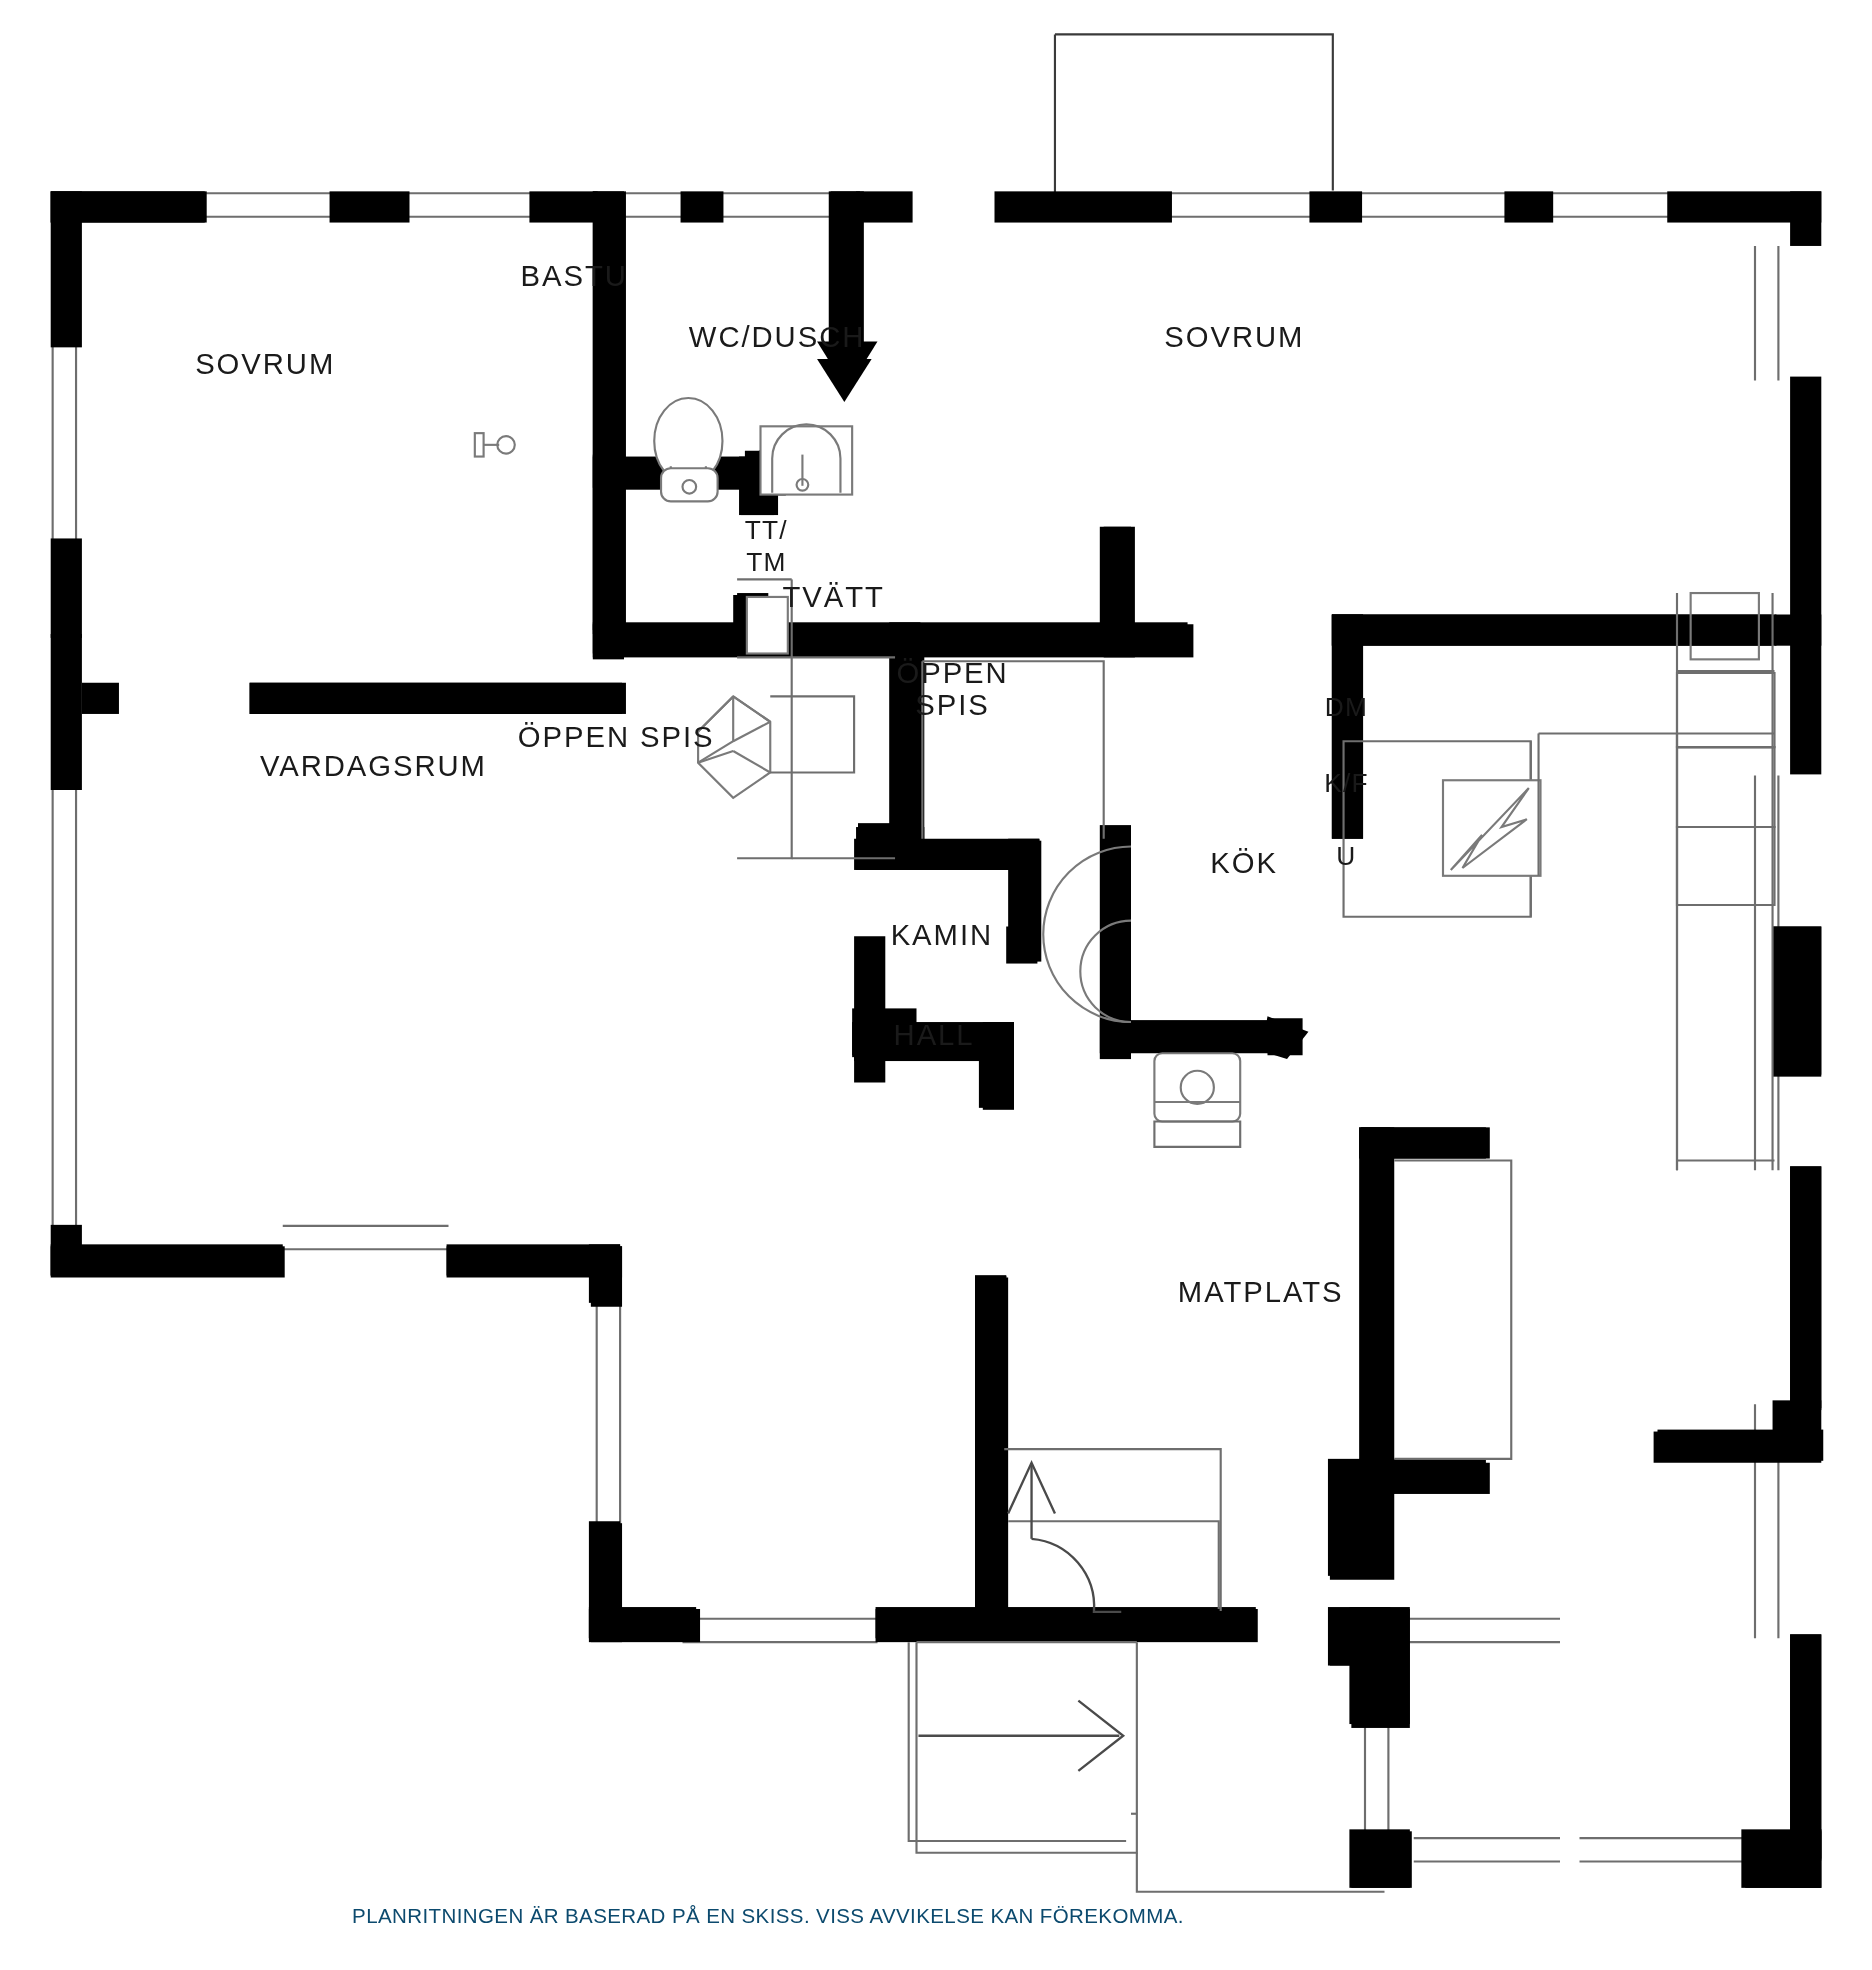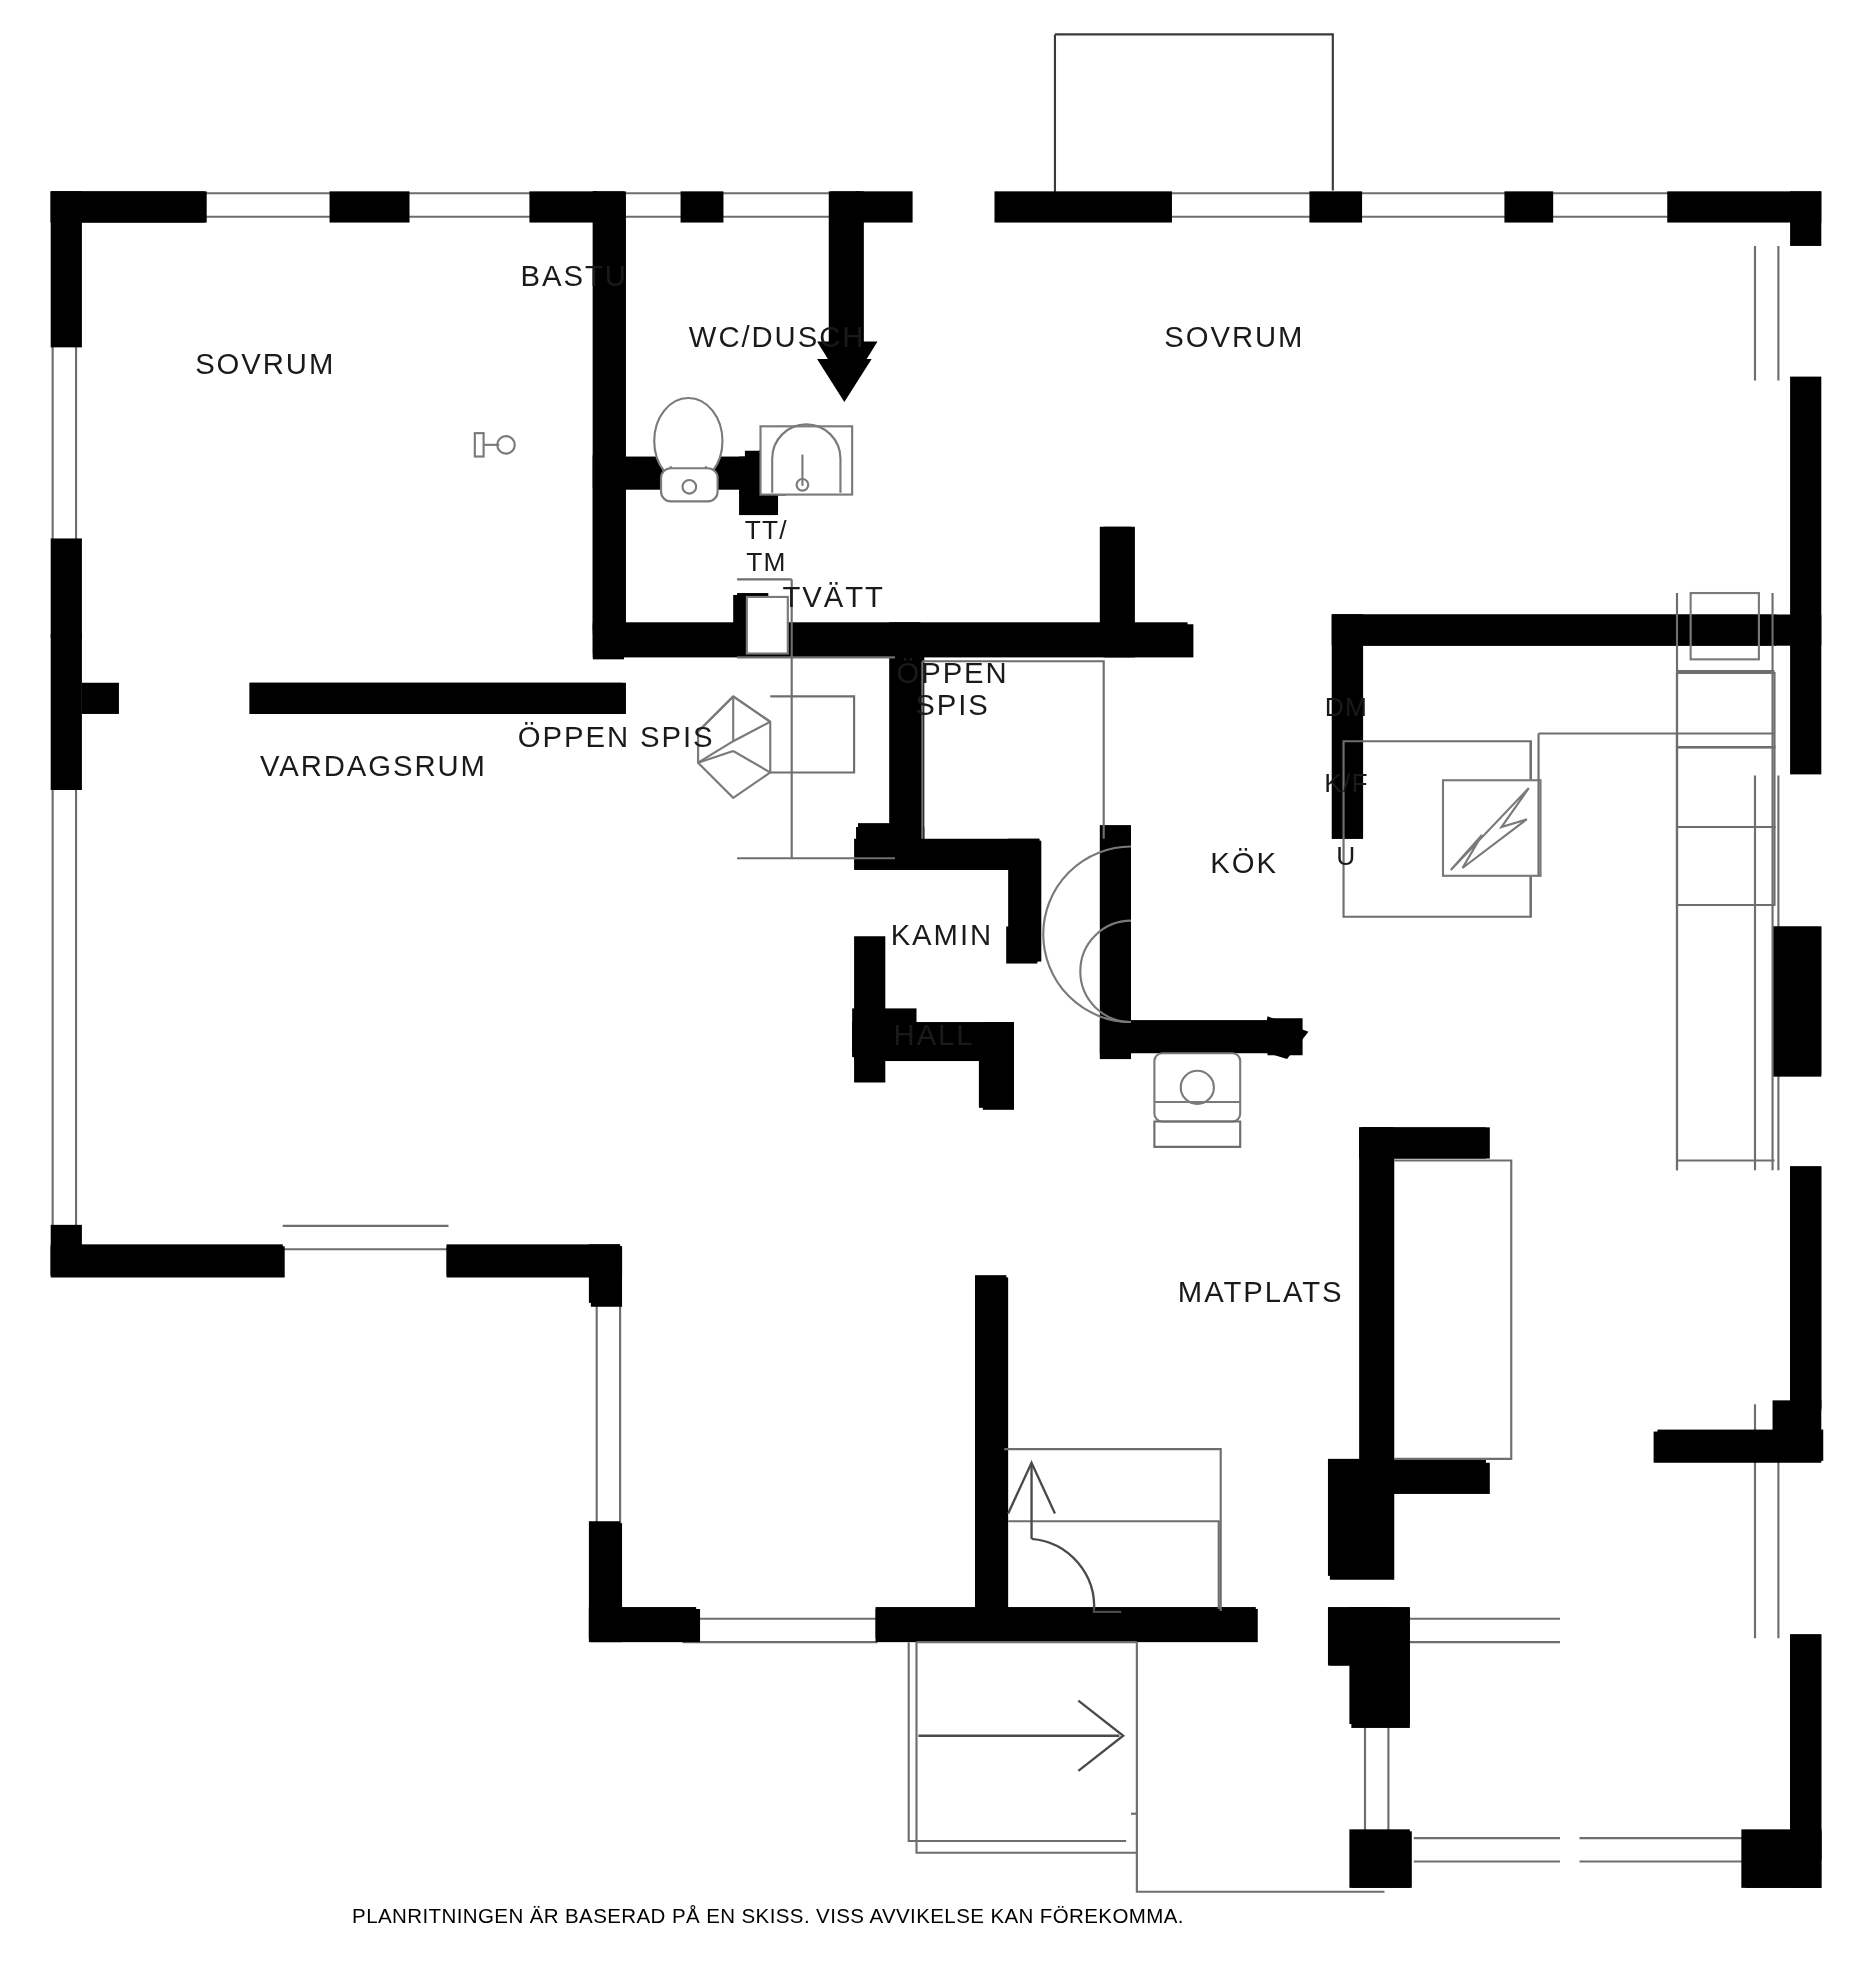--- a/index.html
+++ b/index.html
@@ -51,21 +51,21 @@
   }
   .caption {
     position: absolute;
     left: 0;
     width: 1536px;
     top: 1904px;
     text-align: center;
     font-family: "Liberation Sans", sans-serif;
     font-size: 20.5px;
     letter-spacing: 0.4px;
-    color: #000000;
+    color: #0c4a6e;
   }
 </style>
 </head>
 <body>
 
 <div id="floorplan-root">
 
   <svg class="plan" viewBox="0 0 1920 2020" xmlns="http://www.w3.org/2000/svg">
 
     <g>

